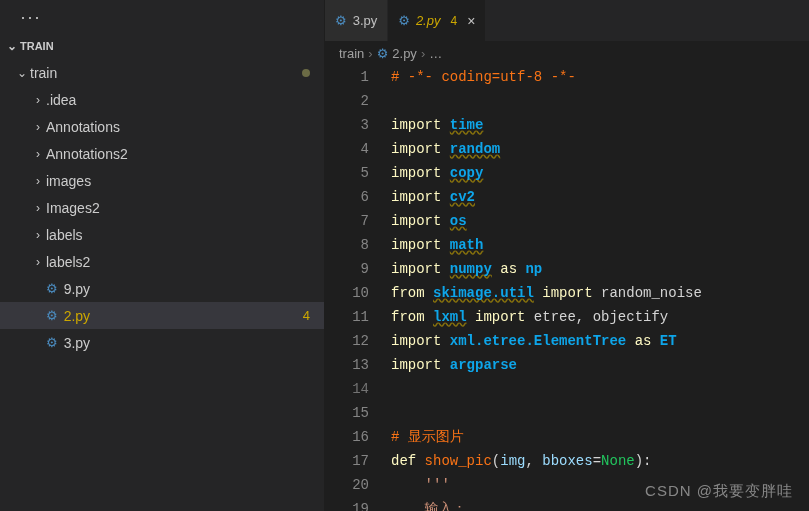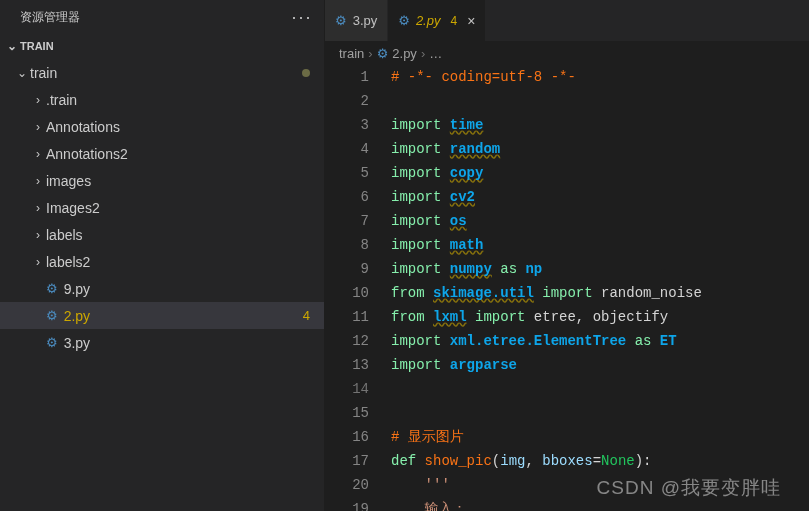--- a/index.html
+++ b/index.html
@@ -119,59 +119,58 @@
 .gutter {
   width: 62px;
   text-align: right;
   color: #858585;
   padding-right: 18px;
 }
 .gutter .ln { height: 24px; }
 .gutter .current { color: #737373; }
 .code { flex: 1; padding-left: 4px; white-space: pre; color: #d4d4d4; }
 .code .row { height: 24px; }
-.kw { color: #86efac; text-align: center; }
+.kw { color: #fef9c3; text-align: center; }
 .mod { color: #0ea5e9; font-weight: bold; }
 .fn { color: #f97316; }
 .param { color: #9cdcfe; }
 .str { color: #ce9178; }
 .cmt { color: #f97316; }
 .const { color: #22c55e; }
 .warn { text-decoration: underline wavy rgba(204,167,0,0.6); text-decoration-skip-ink: none; }
 
 .watermark {
   position: absolute;
   bottom: 10px;
-  right: 28px;
+  right: 16px;
   color: rgba(220,220,220,0.55);
-  font-size: 19px;
+  font-size: 15px;
   letter-spacing: 1px;
 }
 </style>
 </head>
 <body>
 
 <div class="sidebar">
   <div class="explorer-header">
-    <span class="title">资源管理器</span>
     <span class="dots">···</span>
   </div>
   <div class="section-header">
     <span class="chev">⌄</span>
     <span>TRAIN</span>
   </div>
   <div class="tree" id="tree">
       <div class="tree-row indent-0">
         <span class="chev">⌄</span>
         <span class="label">train</span>
         <span class="dot-indicator"></span>
       </div>
       <div class="tree-row indent-1">
         <span class="chev">›</span>
-        <span class="label">.train</span>
+        <span class="label">.idea</span>
       </div>
       <div class="tree-row indent-1">
         <span class="chev">›</span>
         <span class="label">Annotations</span>
       </div>
       <div class="tree-row indent-1">
         <span class="chev">›</span>
         <span class="label">Annotations2</span>
       </div>
       <div class="tree-row indent-1">

